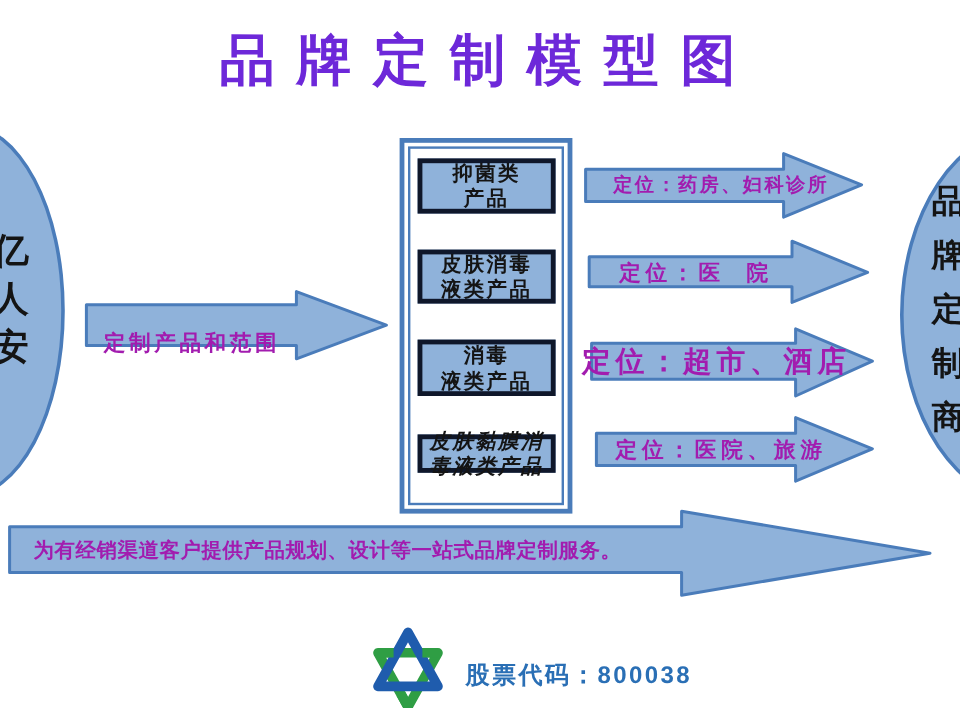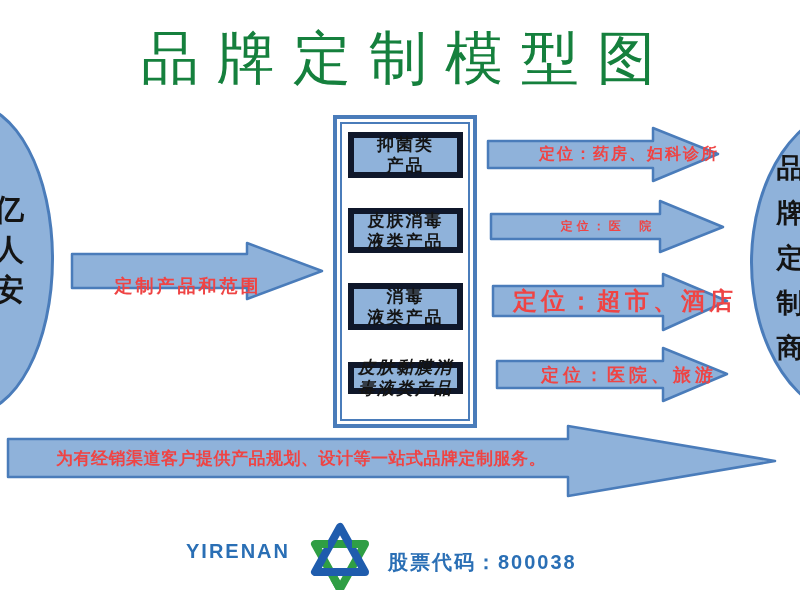--- a/index.html
+++ b/index.html
@@ -5,21 +5,21 @@
   html,body{margin:0;padding:0;}
   body{
     width:800px;height:600px;position:relative;overflow:hidden;
     background:#ffffff;
     font-family:"Liberation Sans","DejaVu Sans",sans-serif;
   }
   .abs{position:absolute;}
   
   .title{
     left:0;right:0;top:20px;text-align:center;
-    font-size:58px;font-weight:normal;color:#15803d;
+    font-size:46px;font-weight:bold;color:#6d28d9;
     letter-spacing:18px;padding-left:14px;white-space:nowrap;
   }
   
   .shape-layer{left:0;top:0;width:800px;height:600px;}
   .shape-layer polygon{fill:#8fb2da;stroke:#4a7cba;stroke-width:2.5;stroke-linejoin:round;}
   
   .ellipse{
     border-radius:50%;
     background:#8fb2da;border:3px solid #4a7cba;
   }
@@ -36,37 +36,37 @@
     left:333px;top:115px;width:144px;height:313px;
     border:4px solid #4a7cba;box-sizing:border-box;background:#fff;
   }
   .group-frame-inner{
     position:absolute;left:3px;top:3px;right:3px;bottom:3px;
     border:2px solid #4a7cba;
   }
   
   .pbox{
     left:348px;width:115px;box-sizing:border-box;
-    background:#8fb2da;border:6px solid #0f172a;
+    background:#8fb2da;border:4px solid #0f172a;
     display:flex;align-items:center;justify-content:center;
     font-size:17px;font-weight:bold;color:#141414;
     line-height:21px;text-align:center;white-space:pre-line;letter-spacing:2px;
   }
   .pbox1{top:132px;height:46px;}
   .pbox2{top:208px;height:45px;}
   .pbox3{top:283px;height:47px;}
   .pbox4{top:362px;height:32px;font-style:italic;}
   
   .arrow-label{
     display:flex;align-items:center;justify-content:center;
-    font-weight:bold;color:#ef4444;white-space:pre;padding-left:28px;
+    font-weight:bold;color:#a21caf;white-space:pre;
   }
   .lbl-input{left:74px;top:254px;width:172px;height:34px;font-size:18px;letter-spacing:3px;margin-top:15px;}
   .lbl-a1{left:488px;top:141px;width:226px;height:27px;font-size:16px;letter-spacing:2px;}
-  .lbl-a2{left:491px;top:214px;width:178px;height:25px;font-size:12px;letter-spacing:4px;}
+  .lbl-a2{left:491px;top:214px;width:178px;height:25px;font-size:18px;letter-spacing:4px;}
   .lbl-a3{left:493px;top:286px;width:208px;height:30px;font-size:24px;letter-spacing:4px;}
   .lbl-a4{left:497px;top:361px;width:208px;height:27px;font-size:18px;letter-spacing:4px;}
   .lbl-bottom{left:28px;top:440px;width:545px;height:37px;font-size:17px;letter-spacing:0.5px;justify-content:flex-start;}
   
   .brand{left:186px;top:540px;width:118px;color:#2a6fb5;}
   .brand-en{font-size:20px;font-weight:bold;letter-spacing:2px;}
   .brand-cn{font-size:15px;font-weight:bold;letter-spacing:5px;text-align:right;margin-top:-1px;}
   .star-icon{left:306px;top:522px;width:68px;height:68px;}
   .stock{left:388px;top:549px;font-size:20px;font-weight:bold;color:#2a6fb5;letter-spacing:2px;white-space:nowrap;}
 </style>
@@ -112,21 +112,20 @@
 <div class="abs ellipse ellipse-right"></div>
 <div class="abs vtext vtext-right">品
 牌
 定
 制
 商</div>
 
 <div class="abs arrow-label lbl-bottom">为有经销渠道客户提供产品规划、设计等一站式品牌定制服务。</div>
 
 <div class="abs brand">
-  <div class="brand-en">YIRENAN</div>
 </div>
 
 <svg class="abs star-icon" viewBox="0 0 68 68">
   <path d="M34 67 L9 22 L59 22 Z" fill="none" stroke="#2f9e44" stroke-width="8" stroke-linejoin="round"></path>
   <path d="M34 5 L9 50 L59 50 Z" fill="none" stroke="#1f5cad" stroke-width="8" stroke-linejoin="round"></path>
   <path d="M9 22 L22 22 M46 22 L59 22 M34 67 L28 56" fill="none" stroke="#2f9e44" stroke-width="8" stroke-linecap="butt"></path>
 </svg>
 
 <div class="abs stock">股票代码：800038</div>
 

